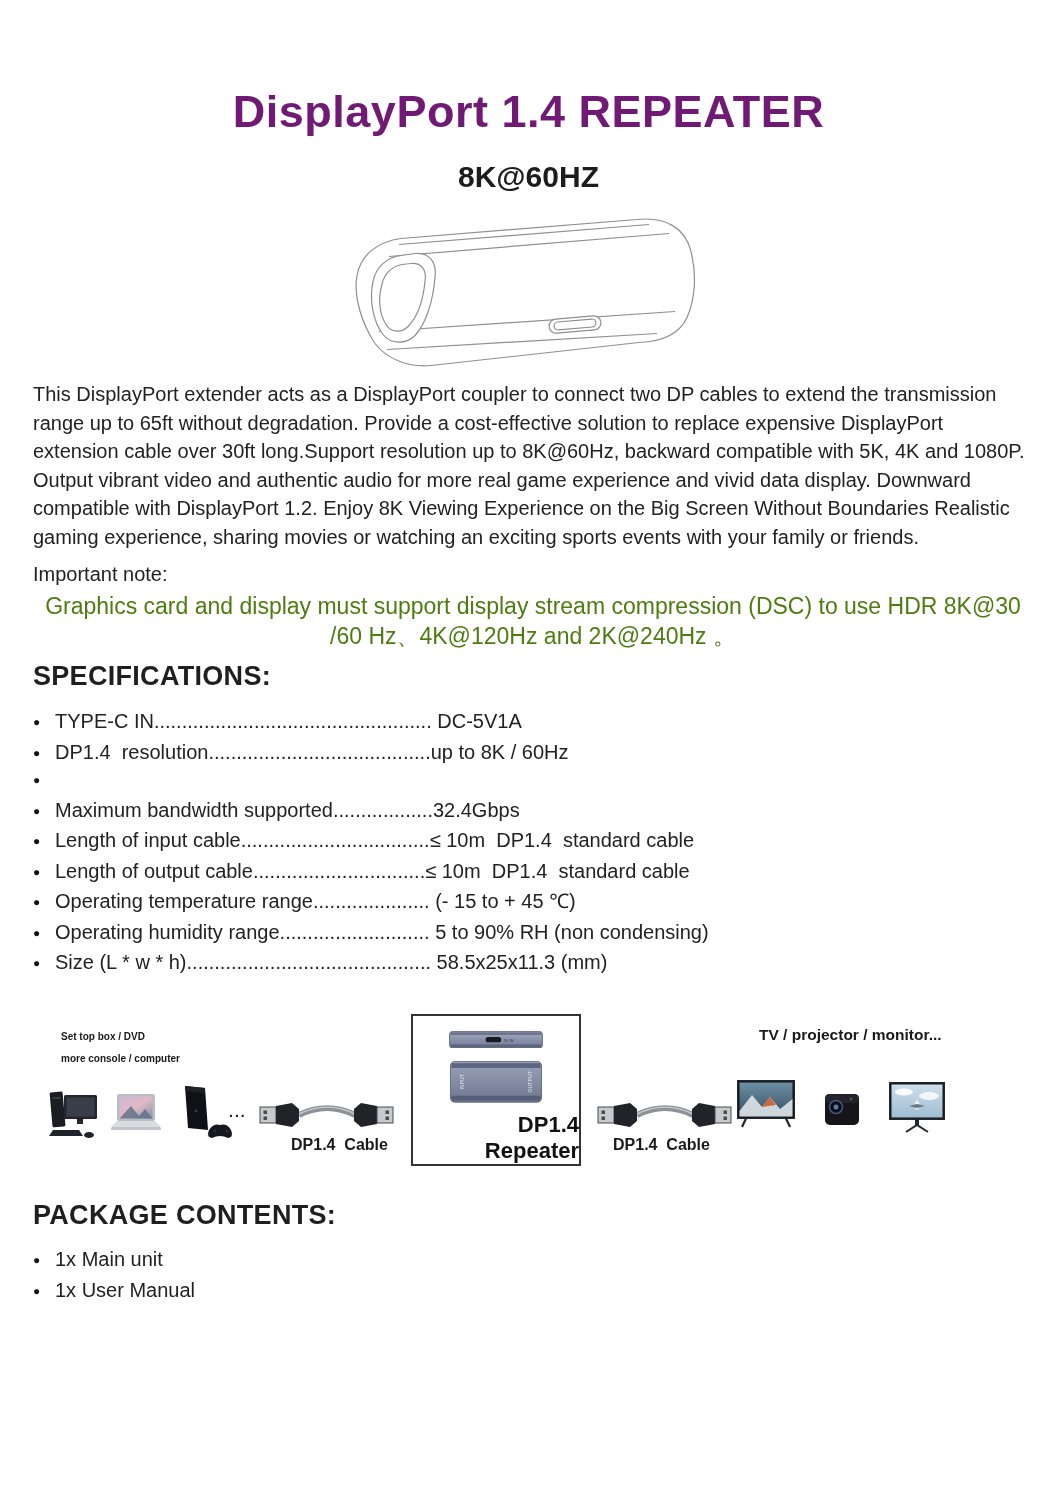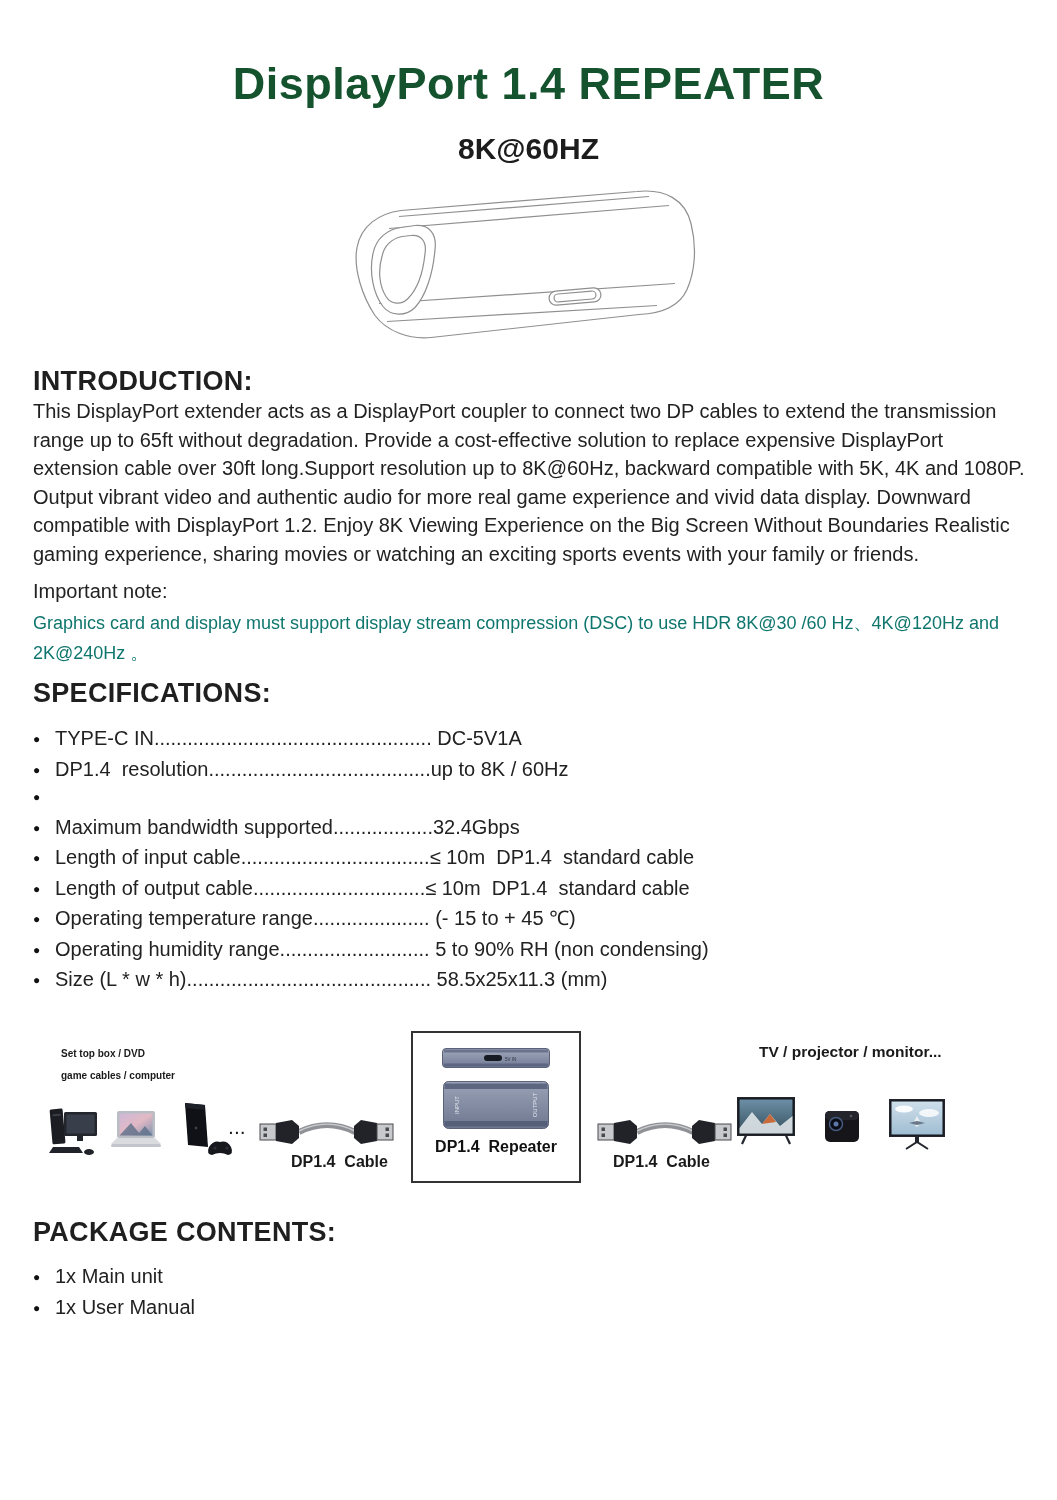--- a/index.html
+++ b/index.html
@@ -4,44 +4,45 @@
 <style>
   html,body{margin:0;padding:0;background:#ffffff;}
   body{
     width:1057px;height:1500px;overflow:hidden;position:relative;
     font-family:"Liberation Sans", sans-serif;color:#111;
     -webkit-font-smoothing:antialiased;
   }
   .page{width:1057px;height:1500px;position:relative;}
 
   .title{
-    padding-top:58px;text-align:center;font-size:45px;font-weight:bold;
-    letter-spacing:0.5px;color:#14532d;
+    padding-top:86px;text-align:center;font-size:45px;font-weight:bold;
+    letter-spacing:0.5px;color:#701a75;
   }
   .subtitle{
     margin-top:22px;text-align:center;font-size:30px;font-weight:bold;color:#1c1c1c;
   }
   .hero{
     margin:14px auto 0 auto;width:390px;height:172px;
     display:flex;align-items:center;justify-content:center;
   }
   .content{padding:0 30px 0 33px;}
 
   .sec-h{
     font-size:27px;font-weight:bold;color:#1f1f1f;letter-spacing:0.3px;
   }
   .sec-h.intro{margin-top:14px;}
   .intro-body{
     margin-top:0;font-size:20px;line-height:28.5px;color:#222;
     width:992px;text-align:left;
   }
   .note-h{margin-top:12px;font-size:20px;color:#222;}
   .note-body{
-    margin-top:5px;font-size:18px;line-height:30px;color:#0f766e;width:1000px;
+    margin-top:5px;font-size:23px;line-height:30px;color:#4d7c0f;width:1000px;
     white-space:pre-wrap;
+    text-align:center;
   }
   .sec-h.specs{margin-top:10px;}
   .spec-list{margin-top:16px;}
   .spec-row{
     display:flex;align-items:baseline;font-size:20px;line-height:27.5px;color:#222;
   }
   .bullet{
     font-size:12px;width:22px;flex:0 0 22px;position:relative;top:-2px;color:#111;
   }
   .spec-text{white-space:pre-wrap;}
@@ -60,21 +61,21 @@
   .cable-b-label{left:580px;top:130px;font-size:16px;}
   .disp-label{left:726px;top:20px;font-size:15.5px;}
 
   .repeater-box{
     position:absolute;left:378px;top:8px;width:170px;height:152px;
     border:2px solid #333;background:#fff;box-sizing:border-box;
     display:flex;flex-direction:column;align-items:center;
   }
   .rep-top{margin-top:15px;}
   .rep-main{margin-top:13px;}
-  .rep-label{margin-top:9px;font-size:16px;font-weight:bold;white-space:pre-wrap;color:#111;text-align:right;}
+  .rep-label{margin-top:9px;font-size:22px;font-weight:bold;white-space:pre-wrap;color:#111;text-align:right;}
 
   .icon{position:absolute;}
   .i-desktop{left:16px;top:80px;}
   .i-laptop{left:76px;top:86px;}
   .i-console{left:138px;top:78px;}
   .i-tv{left:704px;top:74px;}
   .i-proj{left:790px;top:84px;}
   .i-mon{left:856px;top:76px;}
 
   .sec-h.package-h{margin-top:4px;}
@@ -102,21 +103,20 @@
         <g transform="rotate(-5 236 113)">
           <rect x="210" y="106" width="52" height="14" rx="7"></rect>
           <rect x="215" y="109" width="42" height="8" rx="4"></rect>
         </g>
       </g>
     </svg>
   </div>
 
   <div class="content">
 
-    <div class="sec-h intro">INTRODUCTION:</div>
     <div class="intro-body">This DisplayPort extender acts as a DisplayPort coupler to connect two DP cables to extend the transmission range up to 65ft without degradation. Provide a cost-effective solution to replace expensive DisplayPort extension cable over 30ft long.Support resolution up to 8K@60Hz, backward compatible with 5K, 4K and 1080P. Output vibrant video and authentic audio for more real game experience and vivid data display. Downward compatible with DisplayPort 1.2. Enjoy 8K Viewing Experience on the Big Screen Without Boundaries Realistic gaming experience, sharing movies or watching an exciting sports events with your family or friends.</div>
     <div class="note-h">Important note:</div>
     <div class="note-body">Graphics card and display must support display stream compression (DSC) to use HDR 8K@30 /60 Hz、4K@120Hz and 2K@240Hz 。</div>
 
     <div class="sec-h specs">SPECIFICATIONS:</div>
     <div class="spec-list">
       <div class="spec-row">
           <span class="bullet">●</span>
           <span class="spec-text">TYPE-C IN.................................................. DC-5V1A</span>
         </div>
@@ -151,21 +151,21 @@
           <span class="bullet">●</span>
           <span class="spec-text">Size (L * w * h)............................................ 58.5x25x11.3 (mm)</span>
         </div>
     </div>
 
 
     <div class="diagram">
 
       <div class="src-label">
         <div>Set top box / DVD</div>
-        <div>game cables / computer</div>
+        <div>more console / computer</div>
       </div>
 
       <svg class="icon i-desktop" width="52" height="56" viewBox="0 0 52 56">
         <rect x="2" y="6" width="13" height="35" rx="1.5" fill="#1b1d22" transform="rotate(-5 8 23)"></rect>
         <rect x="4.5" y="11" width="8" height="2" fill="#3a3f4a" transform="rotate(-5 8 23)"></rect>
         <rect x="15" y="9" width="33" height="24" rx="1.5" fill="#23262c"></rect>
         <rect x="17.5" y="11.5" width="28" height="19" fill="#383e4a"></rect>
         <rect x="28" y="33" width="6" height="5" fill="#23262c"></rect>
         <path d="M4 44 L30 44 L34 50 L0 50 Z" fill="#20232a"></path>
         <ellipse cx="40" cy="49" rx="5" ry="3" fill="#20232a"></ellipse>

